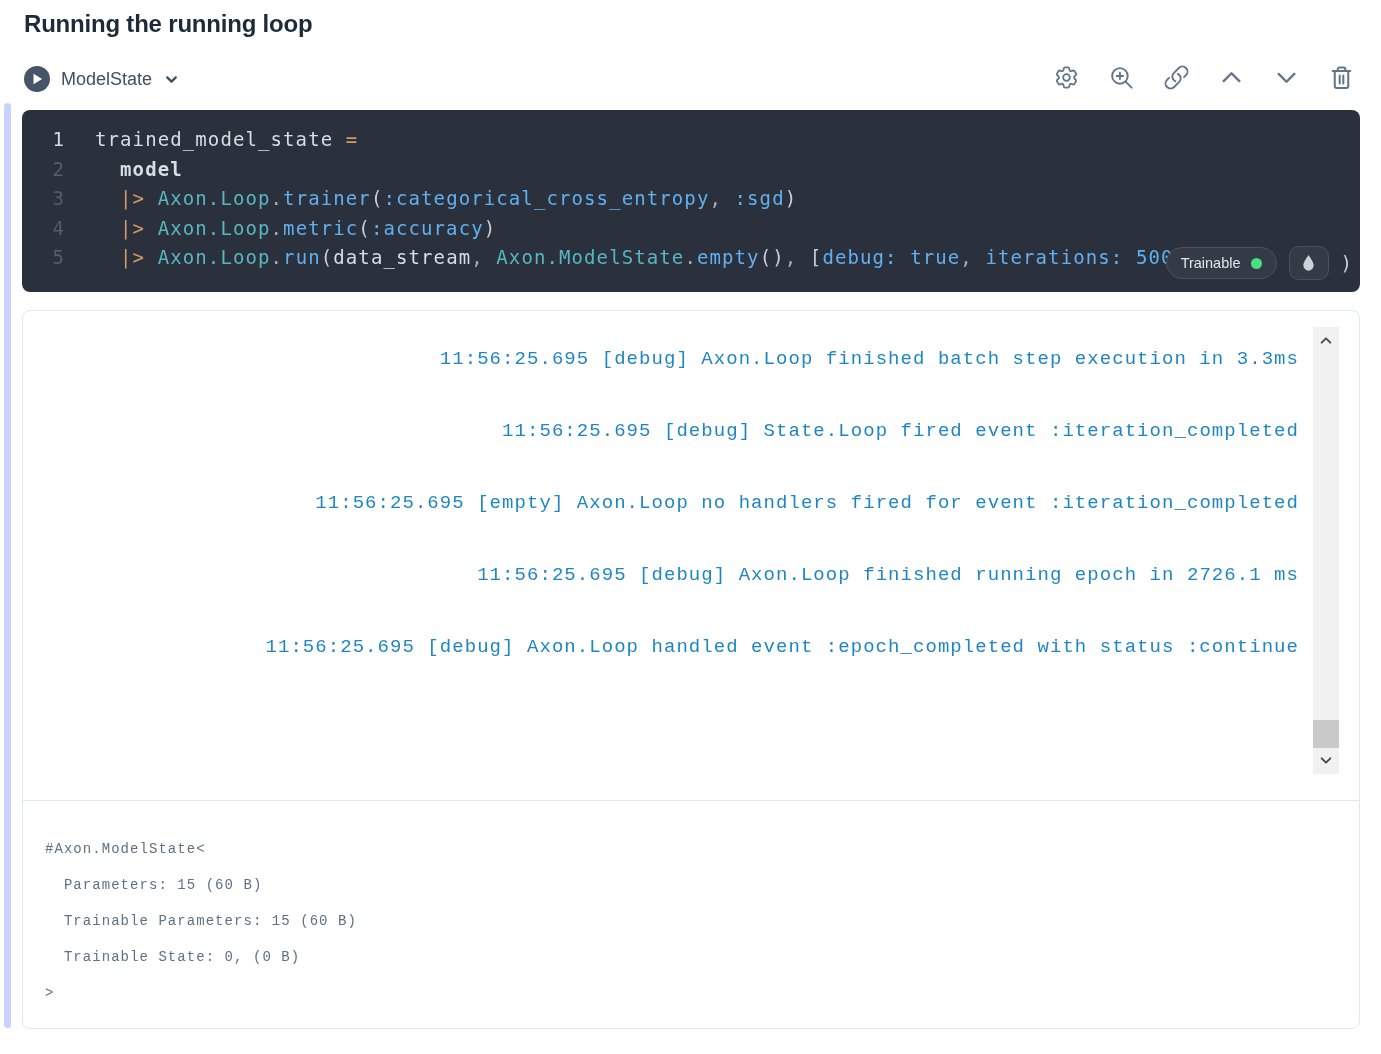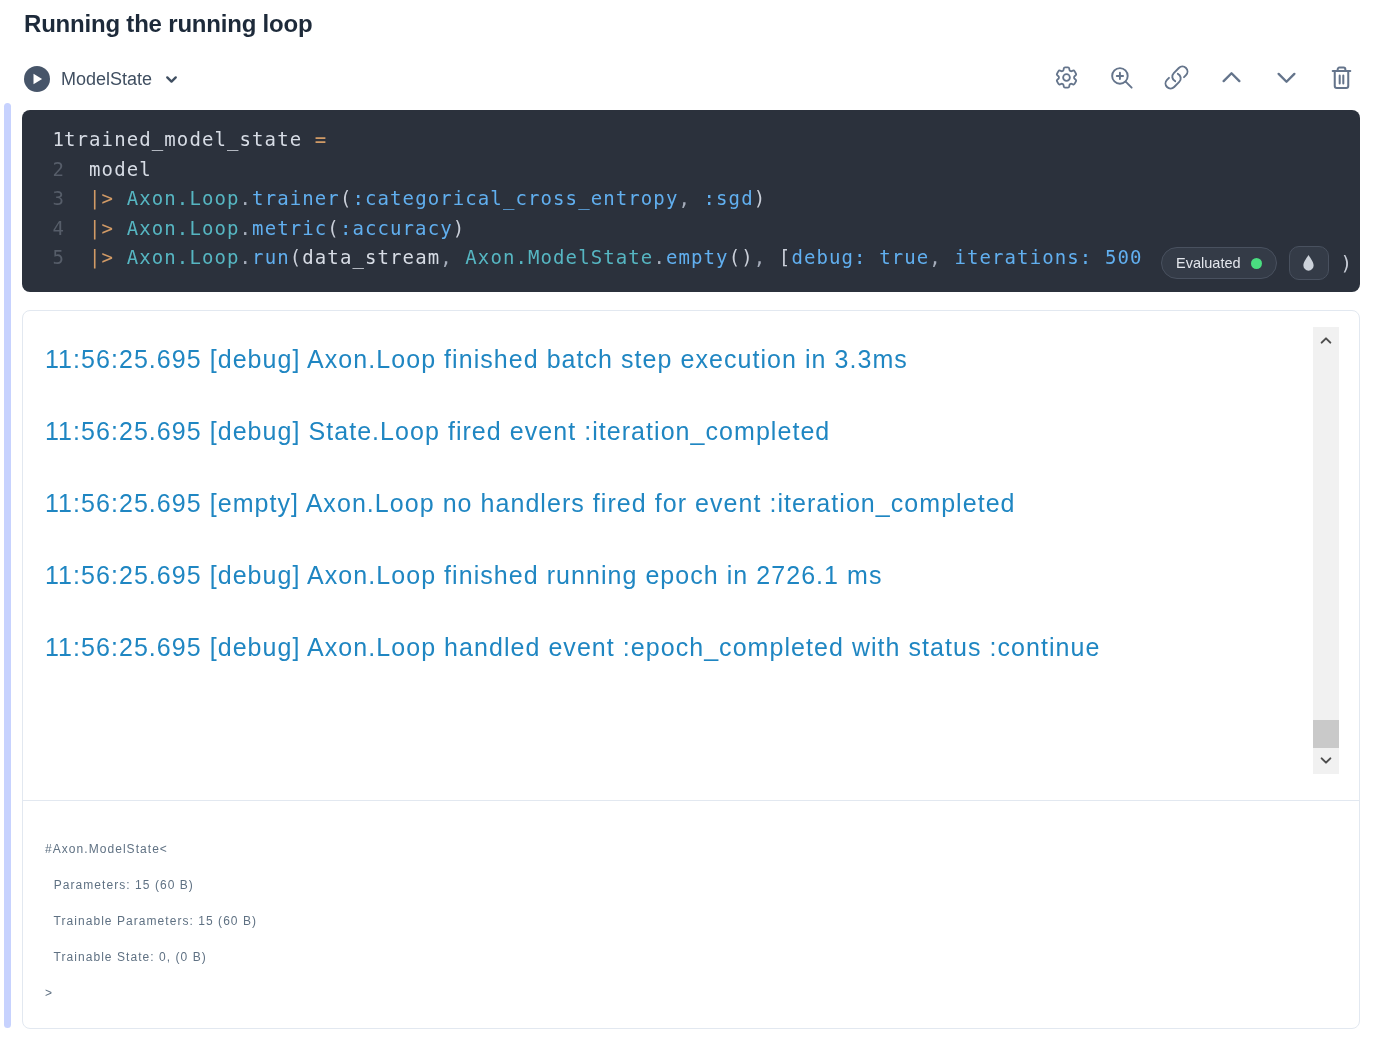--- a/index.html
+++ b/index.html
@@ -41,21 +41,21 @@
 
   
   .editor {
     position:relative; margin-top:7px; height:182px; border-radius:8px; overflow:hidden;
     background:var(--editor-bg,#2b313c); padding-top:15px;
     font-family:"DejaVu Sans Mono", monospace; font-size:19px; letter-spacing:1.1px;
   }
   .code-line { display:flex; height:29.5px; line-height:29.5px; white-space:pre; }
   .line-num { width:42px; flex:none; text-align:right; color:var(--line-number,#565d69); letter-spacing:0; }
   .line-num.active { color:var(--line-number-active,#d6dae2); }
-  .code-text { white-space:pre; }
+  .code-text { margin-left:31px; white-space:pre; }
   .editor-badges { position:absolute; right:8px; bottom:12px; display:flex; align-items:center; gap:12px; }
   .evaluated-pill {
     height:32px; padding:0 14px; display:flex; align-items:center; gap:10px;
     background:var(--badge-bg,#343b47); border:1px solid var(--badge-border,#49515f); border-radius:16px;
     font-family:"Liberation Sans", sans-serif; font-size:14.5px; letter-spacing:0; color:var(--badge-text,#e3e6ec);
   }
   .eval-dot { width:11px; height:11px; border-radius:50%; background:var(--evaluated-dot,#4ade80); }
   .droplet-badge {
     width:40px; height:34px; border-radius:10px; background:var(--badge-bg,#343b47);
     border:1px solid var(--badge-border,#49515f); display:flex; align-items:center; justify-content:center;
@@ -63,33 +63,34 @@
   .close-paren { color:#c9ced8; letter-spacing:0; }
 
   
   .output-card {
     margin-top:18px; background:#fff; border:1px solid var(--card-border,#e2e8f0);
     border-radius:8px; overflow:hidden;
   }
   .log-area {
     position:relative; height:490px; padding:36px 60px 0 22px;
     border-bottom:1px solid var(--card-border,#e2e8f0);
-    font-family:Liberation Sans, sans-serif; font-size:25px; letter-spacing:1.05px;
+    font-family:Liberation Mono, monospace; font-size:19px; letter-spacing:1.05px;
     color:var(--log-text,#1f86c2);
+    text-align:right;
   }
   .log-line { line-height:24px; margin-bottom:48px; white-space:pre; }
   .log-line:last-child { margin-top:37px; margin-bottom:0; }
   .scrollbar { position:absolute; top:16px; bottom:26px; right:20px; width:26px; background:var(--scrollbar-track,#f1f1f1); }
   .sb-arrow { position:absolute; left:0; width:100%; height:24px; display:flex; align-items:center; justify-content:center; cursor:pointer; }
   .sb-up { top:2px; } .sb-down { bottom:2px; }
   .sb-arrow svg { width:16px; height:16px; stroke:#4d4d4d; fill:none; stroke-width:3; stroke-linecap:round; stroke-linejoin:round; }
   .sb-thumb { position:absolute; left:0; width:100%; bottom:26px; height:28px; background:var(--scrollbar-thumb,#c9c9c9); cursor:grab; }
   .result-area {
     height:227px; padding:30px 22px 0;
-    font-family:Liberation Sans, sans-serif; font-size:12px; letter-spacing:1.05px;
+    font-family:Liberation Mono, monospace; font-size:14px; letter-spacing:1.05px;
     color:var(--result-text,#5f7183);
   }
   .result-line { line-height:36px; white-space:pre; }
 </style>
 </head>
 <body>
 
 <h1 class="page-title">Running the running loop</h1>
 
 <div class="toolbar">
@@ -157,28 +158,28 @@
   </div>
 </div>
 
 <div class="cell">
   <div class="focus-bar"></div>
   <div class="cell-content">
 
     <div class="editor">
       <div>
           <div class="code-line"><span class="line-num active">1</span><span class="code-text"><span style="color: rgb(215, 220, 229);">trained_model_state </span><span style="color: rgb(209, 154, 102);">=</span></span></div>
-          <div class="code-line"><span class="line-num">2</span><span class="code-text"><span style="color: rgb(215, 220, 229);">  model</span></span></div>
+          <div class="code-line"><span class="line-num">2</span><span class="code-text"><span style="color: rgb(215, 220, 229); font-weight: bold;">  model</span></span></div>
           <div class="code-line"><span class="line-num">3</span><span class="code-text"><span style="color: rgb(215, 220, 229);">  </span><span style="color: rgb(209, 154, 102);">|&gt;</span><span style="color: rgb(215, 220, 229);"> </span><span style="color: rgb(86, 182, 194);">Axon.Loop</span><span style="color: rgb(166, 173, 187);">.</span><span style="color: rgb(97, 175, 239);">trainer</span><span style="color: rgb(201, 206, 216);">(</span><span style="color: rgb(97, 175, 239);">:categorical_cross_entropy</span><span style="color: rgb(166, 173, 187);">,</span><span style="color: rgb(215, 220, 229);"> </span><span style="color: rgb(97, 175, 239);">:sgd</span><span style="color: rgb(201, 206, 216);">)</span></span></div>
           <div class="code-line"><span class="line-num">4</span><span class="code-text"><span style="color: rgb(215, 220, 229);">  </span><span style="color: rgb(209, 154, 102);">|&gt;</span><span style="color: rgb(215, 220, 229);"> </span><span style="color: rgb(86, 182, 194);">Axon.Loop</span><span style="color: rgb(166, 173, 187);">.</span><span style="color: rgb(97, 175, 239);">metric</span><span style="color: rgb(201, 206, 216);">(</span><span style="color: rgb(97, 175, 239);">:accuracy</span><span style="color: rgb(201, 206, 216);">)</span></span></div>
           <div class="code-line"><span class="line-num">5</span><span class="code-text"><span style="color: rgb(215, 220, 229);">  </span><span style="color: rgb(209, 154, 102);">|&gt;</span><span style="color: rgb(215, 220, 229);"> </span><span style="color: rgb(86, 182, 194);">Axon.Loop</span><span style="color: rgb(166, 173, 187);">.</span><span style="color: rgb(97, 175, 239);">run</span><span style="color: rgb(201, 206, 216);">(</span><span style="color: rgb(215, 220, 229);">data_stream</span><span style="color: rgb(166, 173, 187);">,</span><span style="color: rgb(215, 220, 229);"> </span><span style="color: rgb(86, 182, 194);">Axon.ModelState</span><span style="color: rgb(166, 173, 187);">.</span><span style="color: rgb(97, 175, 239);">empty</span><span style="color: rgb(201, 206, 216);">()</span><span style="color: rgb(166, 173, 187);">,</span><span style="color: rgb(215, 220, 229);"> </span><span style="color: rgb(201, 206, 216);">[</span><span style="color: rgb(97, 175, 239);">debug:</span><span style="color: rgb(215, 220, 229);"> </span><span style="color: rgb(97, 175, 239);">true</span><span style="color: rgb(166, 173, 187);">,</span><span style="color: rgb(215, 220, 229);"> </span><span style="color: rgb(97, 175, 239);">iterations:</span><span style="color: rgb(215, 220, 229);"> </span><span style="color: rgb(97, 175, 239);">500</span></span></div>
         </div>
       <div class="editor-badges">
         <span class="evaluated-pill">
-          <span>Evaluated</span>
+          <span>Trainable</span>
           <span class="eval-dot"></span>
         </span>
         <span class="droplet-badge">
           <svg width="15" height="19" viewBox="0 0 24 30">
             <path d="M12 1.5C8 8 3.8 12.6 3.8 18.2a8.2 8.2 0 1 0 16.4 0C20.2 12.6 16 8 12 1.5z" fill="#ccd2da"></path>
           </svg>
         </span>
         <span class="close-paren">)</span>
       </div>
     </div>

